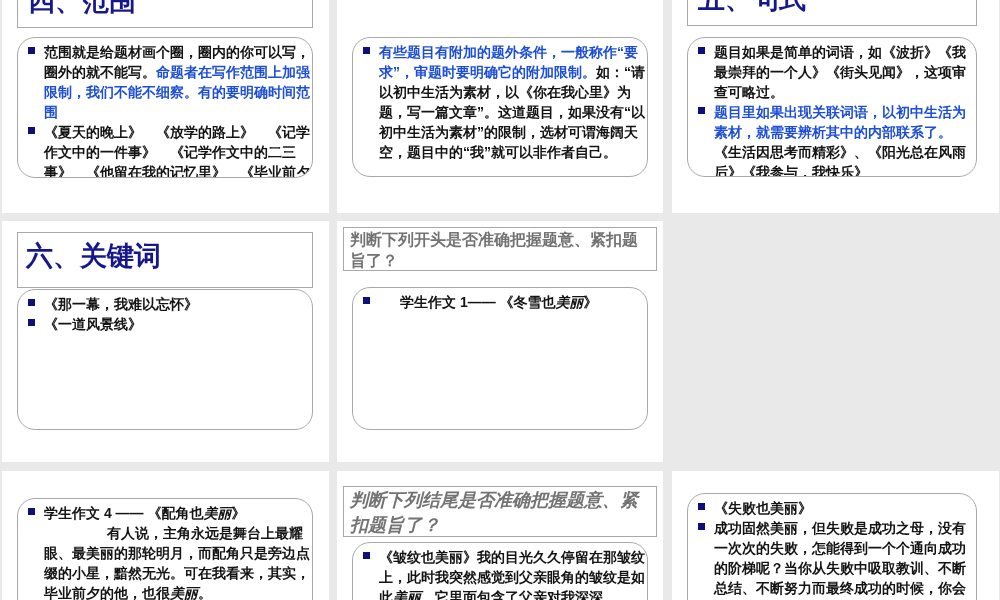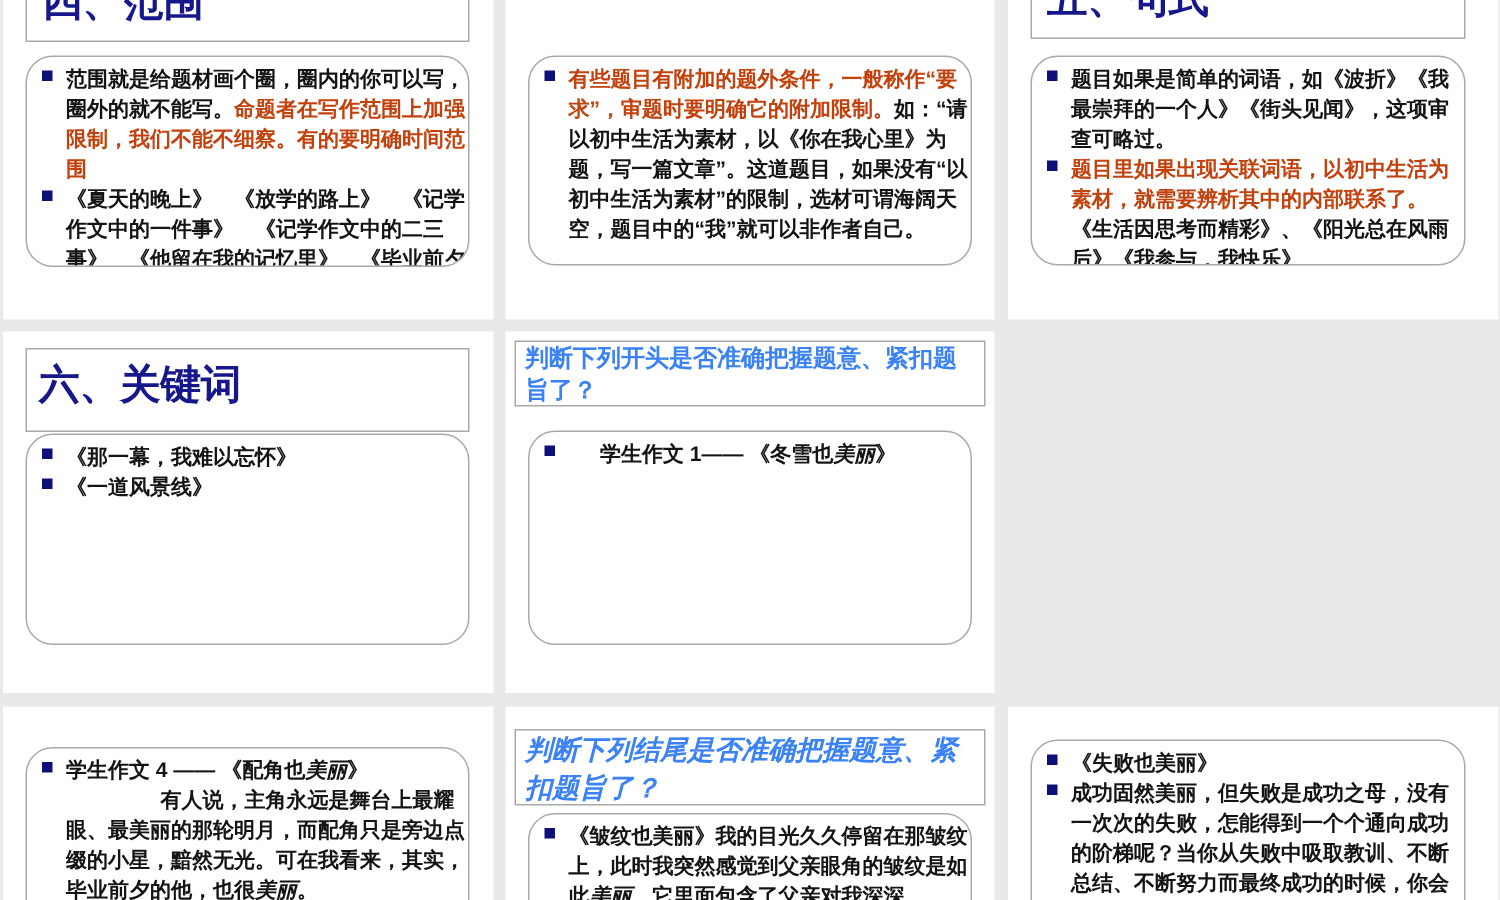--- a/index.html
+++ b/index.html
@@ -7,27 +7,27 @@
   #stage {
     position: relative; width: 1000px; height: 600px;
     overflow: hidden; background: #e9e9e9;
     font-family: "Liberation Sans", sans-serif;
   }
   .slide { position: absolute; background: #ffffff; }
   .box { position: absolute; background: #ffffff; border: 1px solid #a9a9a9; overflow: hidden; }
   .stitle { font-weight: bold; color: #17178c; font-size: 27px; line-height: 28px; white-space: nowrap; }
   .cut { position: absolute; left: 10px; bottom: 12px; }
   .dtitle { display: block; padding: 9px 0 0 8px; }
-  .rtitle { display: block; font-weight: bold; color: #3b82f6; padding: 1px 6px; }
+  .rtitle { display: block; font-weight: bold; color: #737373; padding: 1px 6px; }
   .f16 { font-size: 16px; line-height: 21px; }
   .f18 { font-size: 18px; line-height: 25px; font-style: italic; }
   .bbox { font-size: 14px; line-height: 20px; font-weight: bold; color: #141414; padding: 4px 0 0 6px; border-radius: 18px; }
   .li { position: relative; padding-left: 20px; margin: 0; }
   .sq { position: absolute; left: 4px; top: 5px; width: 7px; height: 7px; background: #0f0f7a; }
-  .red { color: #c2410c; }
+  .red { color: #1d4ed8; }
   .it { font-style: italic; }
   .head.pad { padding-left: 1.5em; }
   p.para { margin: 0; }
   .ind7 { text-indent: 7em; }
   .ind45 { text-indent: 4.5em; }
 </style>
 </head>
 <body>
 
 <div id="stage">

